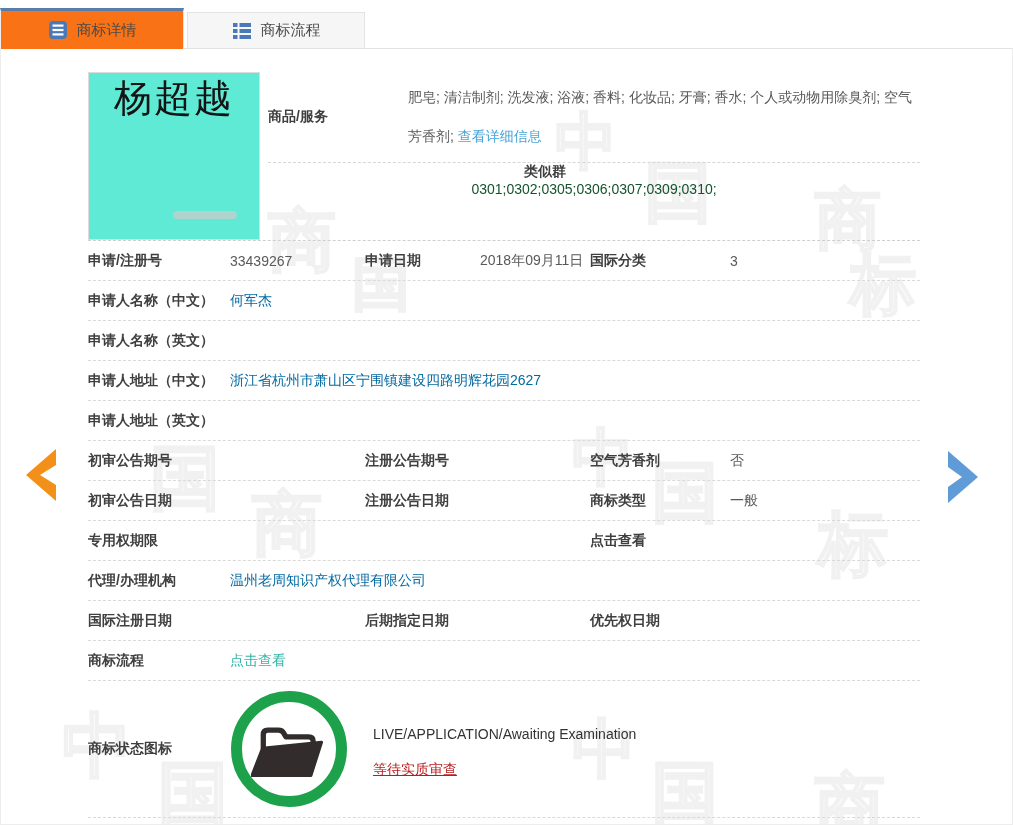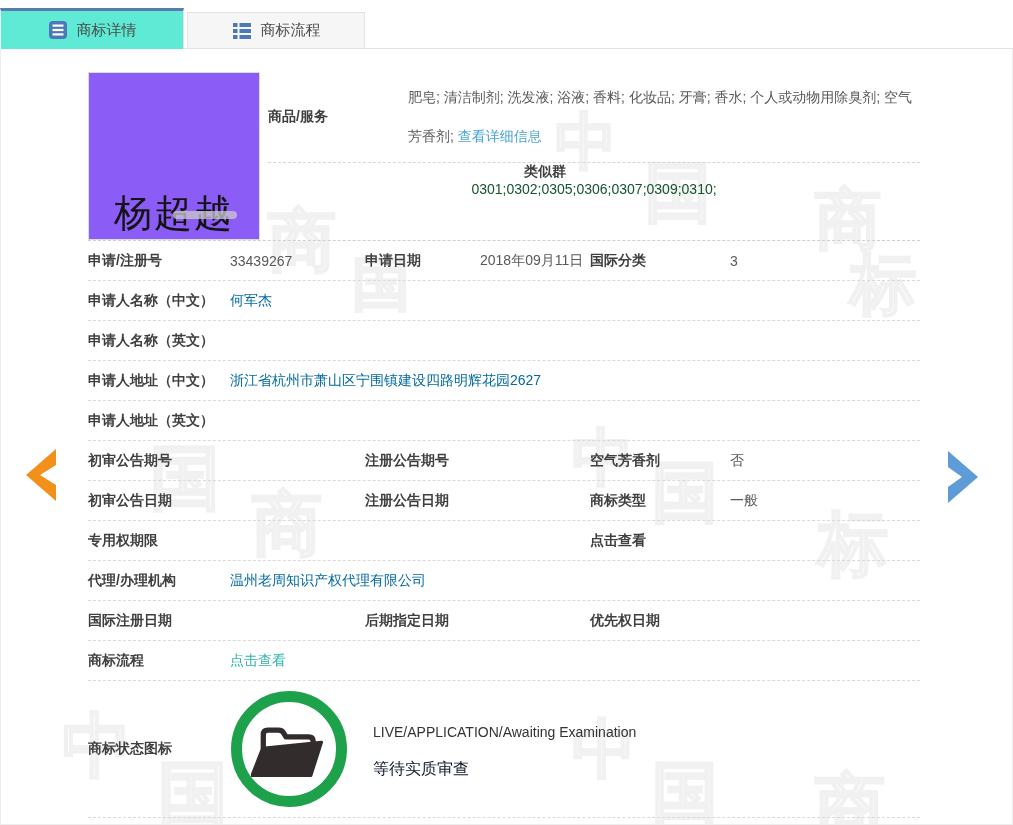--- a/index.html
+++ b/index.html
@@ -3,39 +3,39 @@
 <meta charset="utf-8">
 <style>
   html,body{margin:0;padding:0;background:#fff;}
   body{font-family:"Liberation Sans","DejaVu Sans",sans-serif;}
   .page{position:relative;width:1013px;height:825px;background:#fff;overflow:hidden;}
 
   
   .tabs{position:absolute;top:0;left:0;right:0;height:48px;display:flex;align-items:flex-end;z-index:3;}
   .tab{display:flex;align-items:center;justify-content:center;gap:9px;cursor:pointer;
        font-size:15px;color:#4a4a4a;box-sizing:border-box;}
-  .tab-detail{width:184px;height:41px;background:#5eead4;border-top:3px solid #5a7cab;
+  .tab-detail{width:184px;height:41px;background:#f97316;border-top:3px solid #5a7cab;
        border-right:1px solid #e3e3e3;border-left:1px solid #f0f0f0;margin-bottom:-1px;}
   .tab-process{width:178px;height:36px;background:#f6f6f6;border:1px solid #e3e3e3;border-bottom:none;margin-left:3px;}
   .tab-icon{display:inline-flex;line-height:0;}
 
   
   .content{position:absolute;top:48px;left:0;right:0;bottom:0;box-sizing:border-box;
        border:1px solid #ededed;border-top:1px solid #e2e2e2;
        padding:0 92px 0 87px;background:transparent;z-index:1;}
 
   
   .wm-layer{position:absolute;inset:0;z-index:0;pointer-events:none;}
   .wm{position:absolute;font-weight:bold;color:transparent;
       -webkit-text-stroke:2px #f1f1f1;user-select:none;}
 
   
   .top-section{position:relative;z-index:1;display:flex;margin-top:23px;}
-  .tm-box{width:170px;height:166px;border:1px solid #dcdcdc;background:#8b5cf6;position:relative;
-       display:flex;align-items:flex-end;justify-content:center;flex-shrink:0;}
+  .tm-box{width:170px;height:166px;border:1px solid #dcdcdc;background:#5eead4;position:relative;
+       display:flex;align-items:flex-start;justify-content:center;flex-shrink:0;}
   .tm-text{font-family:"Liberation Serif","DejaVu Serif",serif;font-size:38px;color:#141414;letter-spacing:2px;}
   .tm-bar{position:absolute;left:84px;bottom:20px;width:64px;height:8px;border-radius:4px;background:#cbcbcb;opacity:.75;}
   .top-fields{flex:1;margin-left:8px;}
   .frow{display:flex;align-items:center;}
   .flbl{width:140px;font-weight:bold;color:#3f3f3f;font-size:14px;flex-shrink:0;}
   .goods-row{min-height:90px;border-bottom:1px dashed #d6d6d6;}
   .goods-val{font-size:14px;color:#595959;line-height:39px;width:512px;}
   .similar-row{height:77px;flex-direction:column;}
   .fval{font-size:14px;color:#14532d;}
   .link-blue{color:#4aa3d8;cursor:pointer;text-decoration:none;text-align:center;}
@@ -51,21 +51,21 @@
   .v-fill{flex:1;color:#0369a1;}
 
   
   .status-row{display:flex;align-items:center;height:136px;border-bottom:1px dashed #d9d9d9;
        position:relative;z-index:1;}
   .status-label{width:142px;font-weight:bold;font-size:14px;color:#3f3f3f;flex-shrink:0;}
   .ring{width:94px;height:94px;border:11px solid #1ea14b;border-radius:50%;
        display:flex;align-items:center;justify-content:center;background:#fff;flex-shrink:0;margin-left:1px;}
   .status-texts{margin-left:26px;display:flex;flex-direction:column;gap:19px;}
   .st1{font-size:14px;color:#333;margin-top:6px;}
-  .st2{font-size:16px;color:#0f172a;}
+  .st2{font-size:14px;color:#b91c1c;text-decoration:underline;}
 
   
   .arrow{position:absolute;z-index:4;cursor:pointer;line-height:0;}
   .arrow-left{left:22px;top:447px;}
   .arrow-right{left:946px;top:449px;}
 </style>
 </head>
 <body>
 
 <div class="page">

